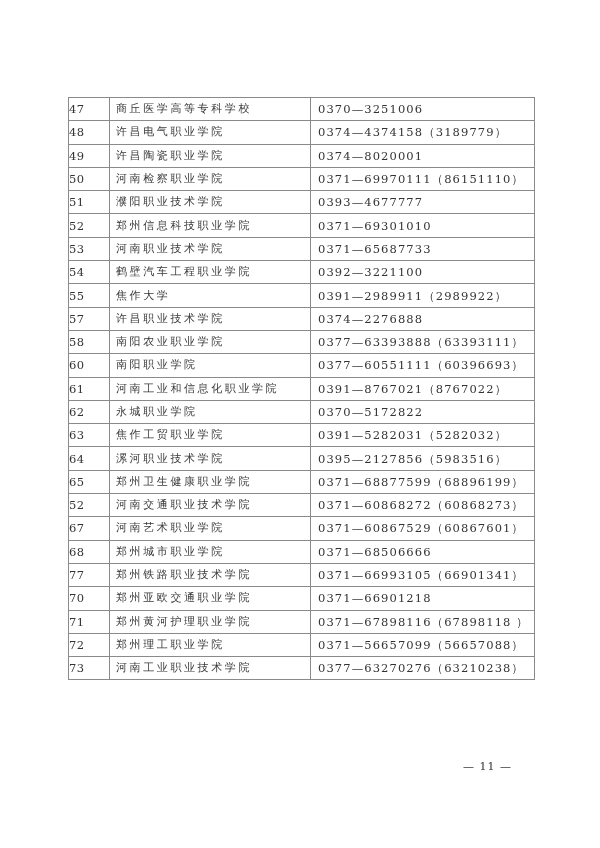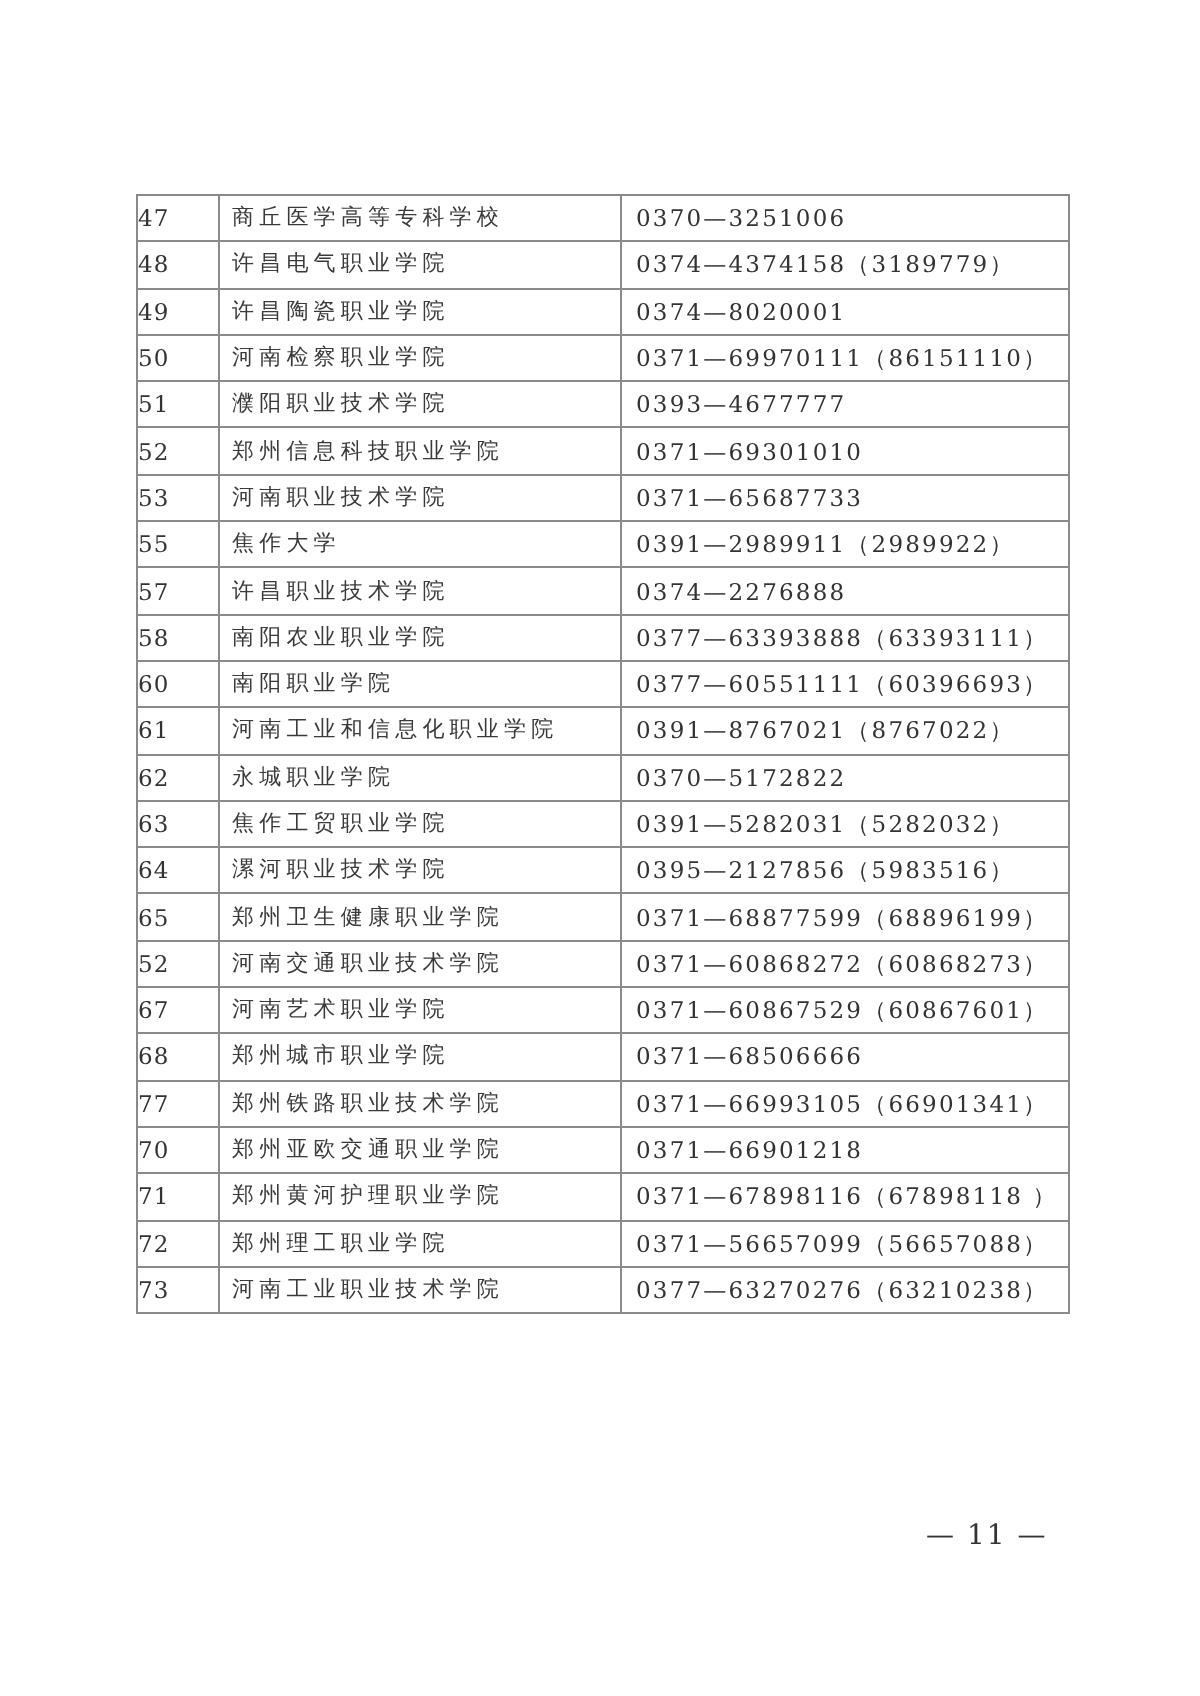--- a/index.html
+++ b/index.html
@@ -50,21 +50,21 @@
     }
     td.phone {
       padding-left: 7px;
       letter-spacing: 1.1px;
     }
     table tr:first-child td { border-top-width: 1.5px; }
     .page-number {
       position: absolute;
       left: 463px;
       top: 760px;
-      font-size: 14px;
+      font-size: 11px;
       color: #333;
       letter-spacing: 1px;
     }
   </style>
 </head>
 <body>
 
 <div class="table-wrap">
   <table>
     <colgroup>
@@ -102,20 +102,25 @@
           <td class="num">52</td>
           <td class="name">郑州信息科技职业学院</td>
           <td class="phone">0371—69301010</td>
         </tr>
         <tr>
           <td class="num">53</td>
           <td class="name">河南职业技术学院</td>
           <td class="phone">0371—65687733</td>
         </tr>
         <tr>
+          <td class="num">54</td>
+          <td class="name">鹤壁汽车工程职业学院</td>
+          <td class="phone">0392—3221100</td>
+        </tr>
+        <tr>
           <td class="num">55</td>
           <td class="name">焦作大学</td>
           <td class="phone">0391—2989911（2989922）</td>
         </tr>
         <tr>
           <td class="num">57</td>
           <td class="name">许昌职业技术学院</td>
           <td class="phone">0374—2276888</td>
         </tr>
         <tr>

